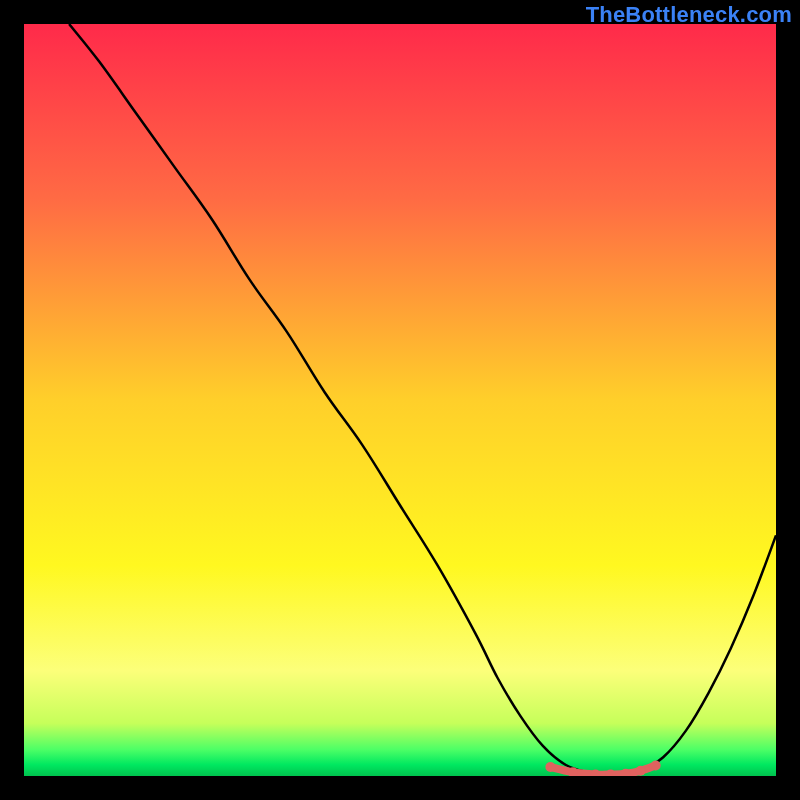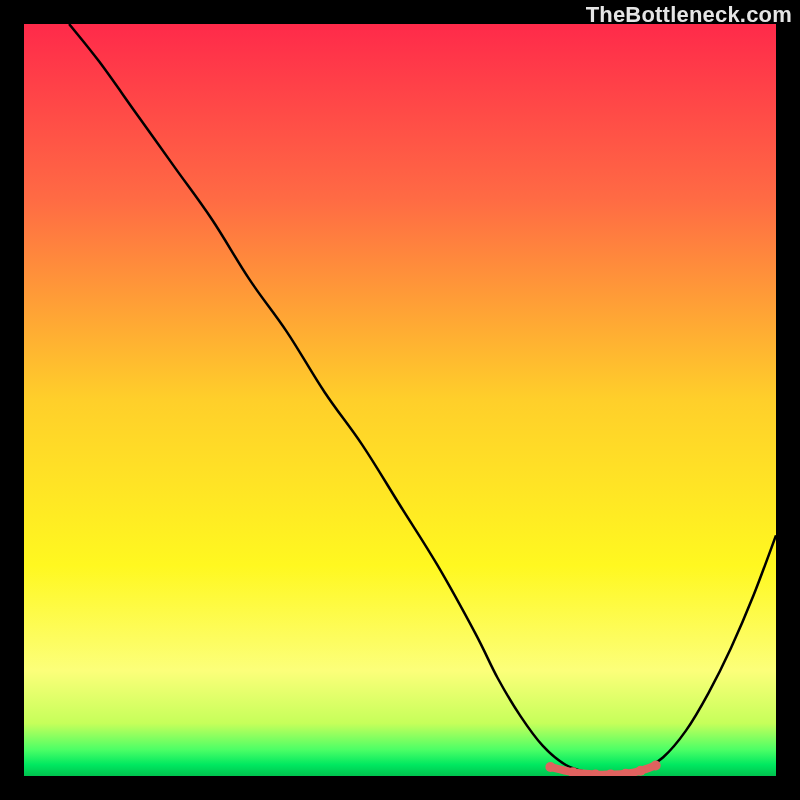--- a/index.html
+++ b/index.html
@@ -16,21 +16,21 @@
     height: 800px;
     background: #000;
   }
   .watermark {
     position: absolute;
     top: 2px;
     right: 8px;
     font-family: Arial, Helvetica, sans-serif;
     font-size: 22px;
     font-weight: 600;
-    color: #e5e5e5;
+    color: #3b82f6;
     letter-spacing: 0.2px;
     z-index: 5;
   }
   .plot {
     position: absolute;
     left: 24px;
     top: 24px;
     width: 752px;
     height: 752px;
   }

